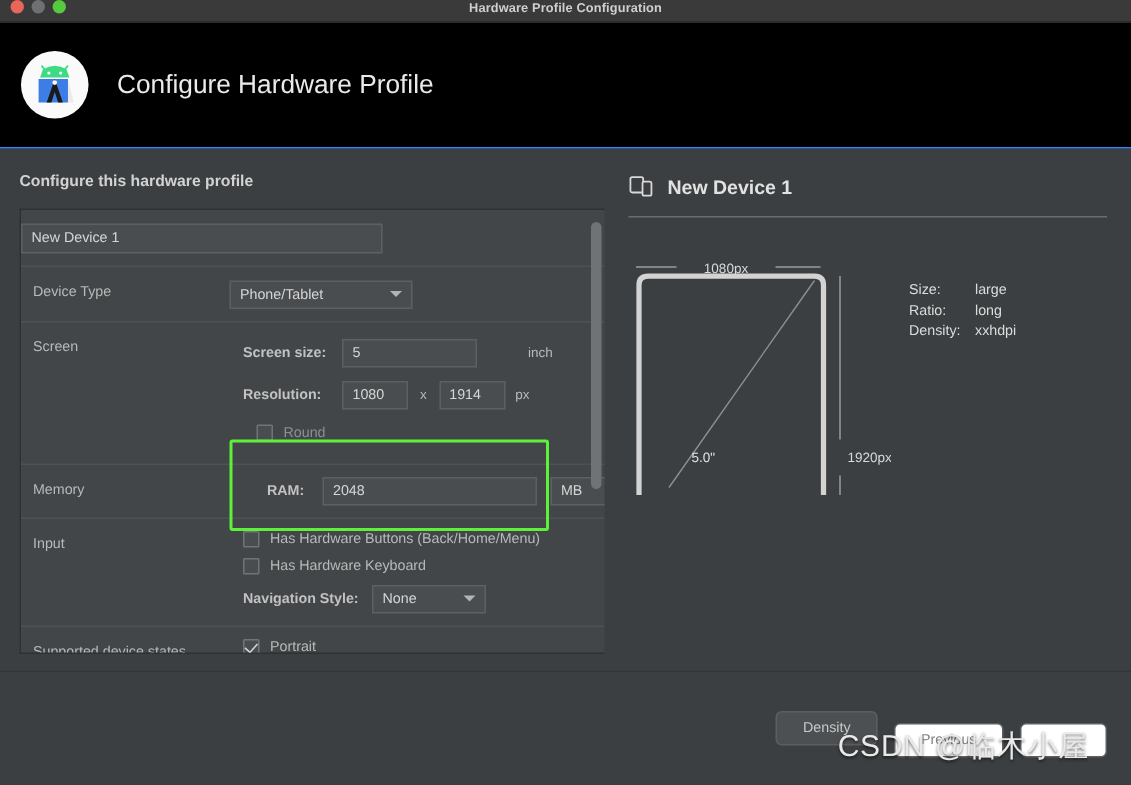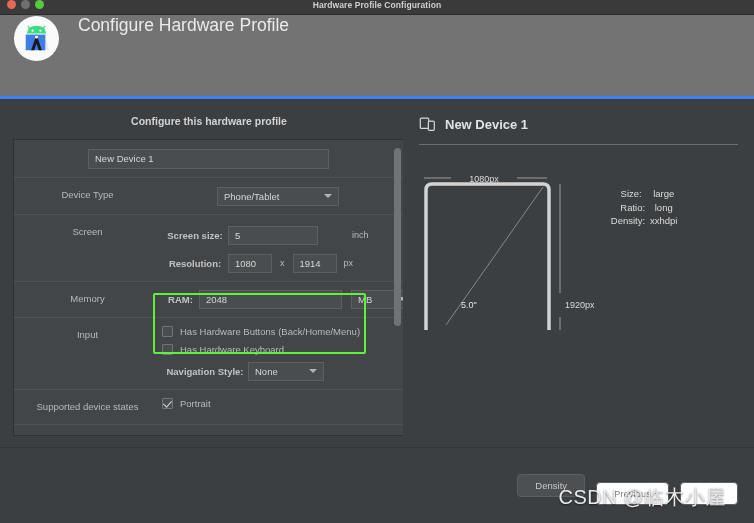--- a/index.html
+++ b/index.html
@@ -22,29 +22,29 @@
   .light.red { background: #e8665a; }
   .light.gray { background: #6e7072; }
   .light.green { background: #57c93d; }
   .titlebar-title {
     position: absolute; left: 0; right: 0; text-align: center;
     font-size: 8.5px; font-weight: bold; color: #cfcfcf; letter-spacing: .1px;
   }
 
   
   .header {
-    height: 84px; background: #737373;
-    display: flex; align-items: flex-start; padding-left: 13px; gap: 18px;
-    border-bottom: 3px solid #3b82f6;
+    height: 84px; background: #000000;
+    display: flex; align-items: center; padding-left: 13px; gap: 18px;
+    border-bottom: 1px solid #3b82f6;
   }
   .as-icon { width: 47px; height: 47px; flex: 0 0 auto; }
   .header-title { font-size: 17.5px; color: #eaeaea; font-weight: 400; }
 
   
-  .body { display: flex; height: 348px; text-align: center; }
+  .body { display: flex; height: 348px; }
 
   .left-pane { width: 405px; padding: 16px 0 0 13px; position: relative; }
   .section-heading {
     font-size: 10.5px; font-weight: bold; color: #d2d2d2; margin-bottom: 12px;
   }
   .form-box {
     position: relative; width: 390px; height: 297px;
     border: 1px solid #2e3031; border-right: none;
     background: #434648; overflow: hidden;
   }
@@ -193,28 +193,32 @@
               <span class="field" style="width:90px">5</span>
               <span class="unit" style="margin-left:34px">inch</span>
             </div>
             <div class="inline">
               <span class="sub-label" style="width:66px">Resolution:</span>
               <span class="field" style="width:44px">1080</span>
               <span class="unit" style="margin:0 8px">x</span>
               <span class="field" style="width:44px">1914</span>
               <span class="unit" style="margin-left:7px">px</span>
             </div>
+            <div class="check-row" style="margin-top:10px;margin-left:9px">
+              <span class="checkbox"></span>
+              <span class="check-label dim">Round</span>
+            </div>
           </div>
           <div class="highlight"></div>
         </div>
 
         <div class="row">
           <div class="row-label">Memory</div>
           <div class="row-fields">
-            <div class="inline" style="padding-left:9px">
+            <div class="inline" style="padding-left:25px">
               <span class="sub-label" style="width:37px">RAM:</span>
               <span class="field" style="width:143px">2048</span>
               <span class="combo" style="width:62px;margin-left:9px">
                 <span>MB</span>
                 <span class="caret"></span>
               </span>
             </div>
           </div>
         </div>
 

